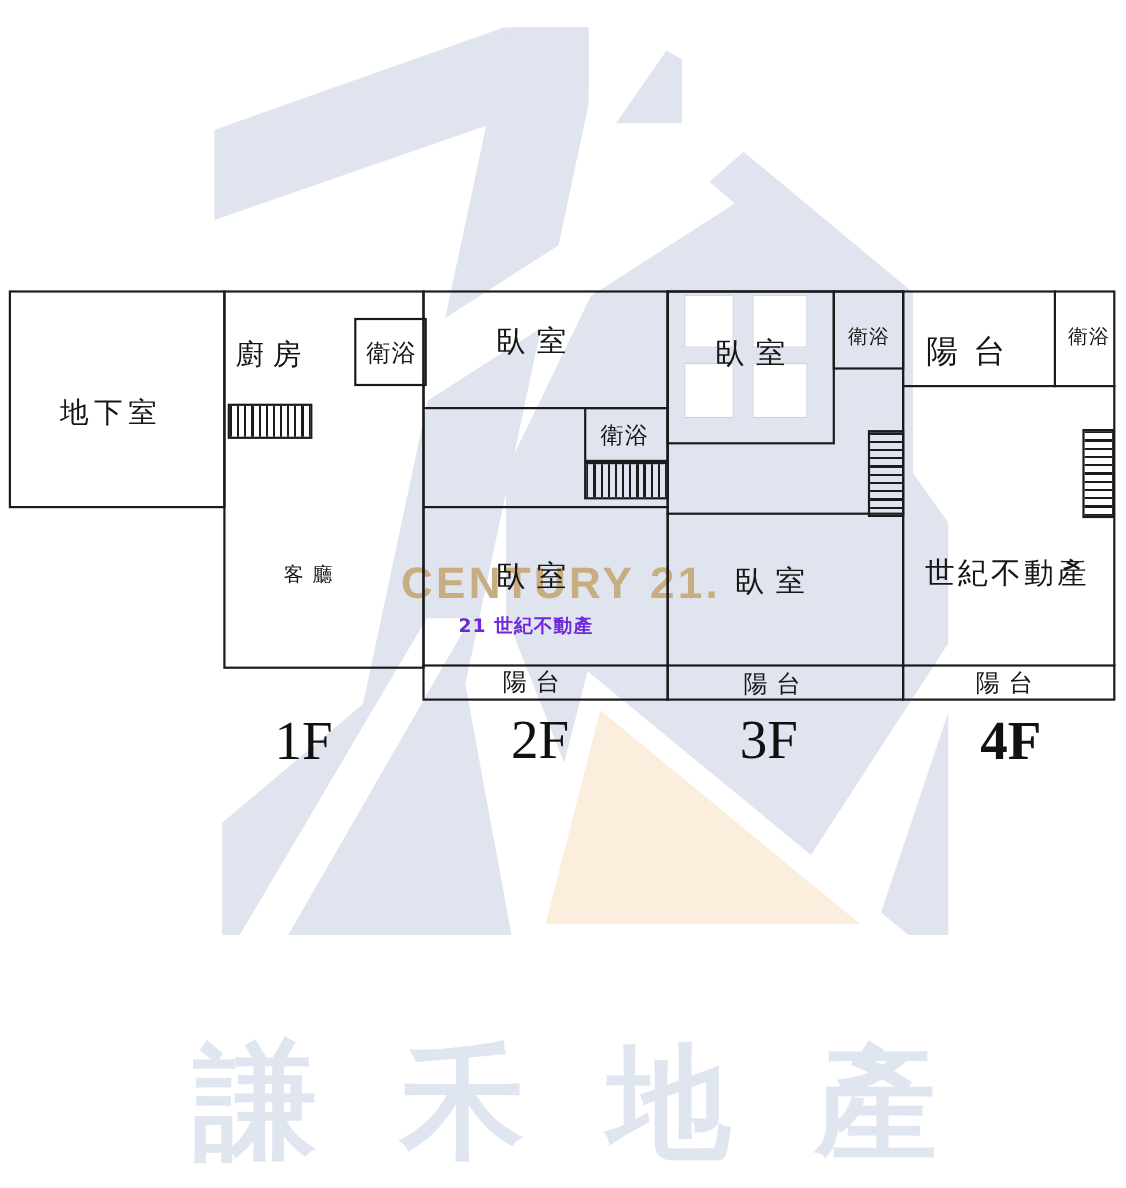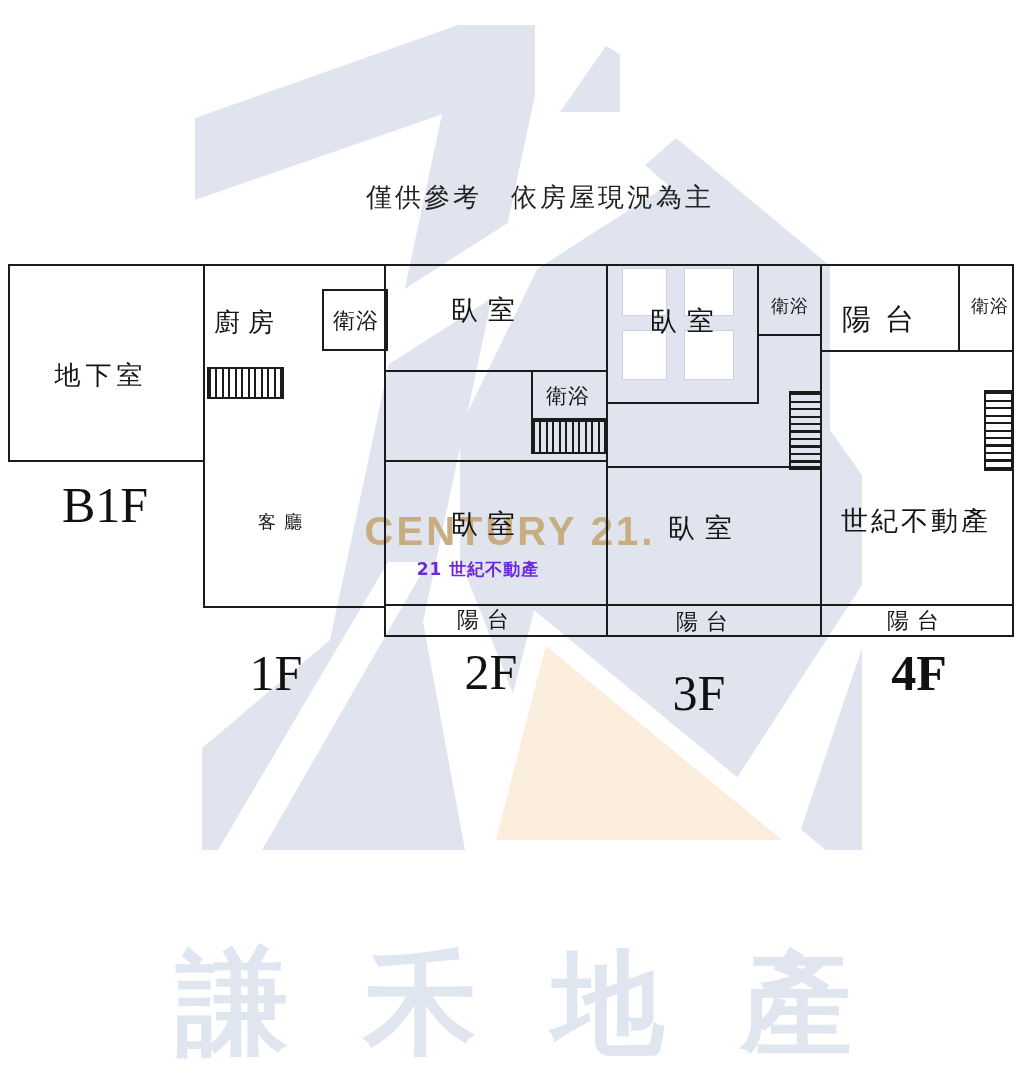--- a/index.html
+++ b/index.html
@@ -68,28 +68,26 @@
     <polygon points="195,118 458,25 535,25 535,82 195,200" fill="#dfe4ee"></polygon>
     <polygon points="461,25 535,25 535,95 423,622 465,850 202,850 202,748 330,640" fill="#dfe4ee"></polygon>
     <polygon points="560,112 606,46 620,54 620,112" fill="#dfe4ee"></polygon>
     <polygon points="676,138 830,266 830,430 862,475 862,585 690,850 575,850 460,560 460,428 545,253" fill="#dfe4ee"></polygon>
     <polygon points="862,648 862,850 794,850" fill="#dfe4ee"></polygon>
     <polygon points="150,452 625,148 668,185 193,490" fill="#ffffff"></polygon>
     <polygon points="218,850 388,562 428,562 262,850" fill="#ffffff"></polygon>
     <polygon points="540,628 483,850 810,850" fill="#fceedd" stroke="#ffffff" stroke-width="20"></polygon>
   </svg>
 
-  <div class="disclaimer">僅供參考　依房屋現況為主</div>
 
   <div class="brand-main">CENTURY 21.</div>
   <div class="brand-sub">21 世紀不動產</div>
 
   <div class="box" style="left:8px;top:264px;width:197px;height:198px;"></div>
   <div class="rl" style="left:101px;top:375px;font-size:26px;letter-spacing:5px;">地下室</div>
-  <div class="fl" style="left:105px;top:505px;">B1F</div>
 
   <div class="box" style="left:203px;top:264px;width:183px;height:344px;"></div>
   <div class="box" style="left:322px;top:289px;width:66px;height:62px;"></div>
   <div class="stairs-v" style="left:207px;top:367px;width:77px;height:32px;"></div>
   <div class="rl" style="left:248px;top:322px;font-size:26px;letter-spacing:8px;">廚房</div>
   <div class="rl" style="left:356px;top:321px;font-size:22px;letter-spacing:1px;">衛浴</div>
   <div class="rl" style="left:284px;top:522px;font-size:18px;letter-spacing:8px;">客廳</div>
   <div class="fl" style="left:276px;top:673px;">1F</div>
 
   <div class="box" style="left:384px;top:264px;width:224px;height:373px;"></div>
@@ -111,21 +109,21 @@
   <div class="pane" style="left:684px;top:268px;width:50px;height:48px;"></div>
   <div class="pane" style="left:622px;top:330px;width:45px;height:50px;"></div>
   <div class="pane" style="left:684px;top:330px;width:50px;height:50px;"></div>
   <div class="stairs-h" style="left:789px;top:391px;width:33px;height:79px;"></div>
   <div class="hline" style="left:606px;top:466px;width:216px;"></div>
   <div class="hline" style="left:606px;top:604px;width:216px;"></div>
   <div class="rl" style="left:687px;top:321px;font-size:27px;letter-spacing:10px;">臥室</div>
   <div class="rl" style="left:790px;top:306px;font-size:18px;letter-spacing:1px;">衛浴</div>
   <div class="rl" style="left:705px;top:528px;font-size:27px;letter-spacing:10px;">臥室</div>
   <div class="rl" style="left:706px;top:622px;font-size:22px;letter-spacing:8px;">陽台</div>
-  <div class="fl" style="left:699px;top:672px;margin-top:21px;">3F</div>
+  <div class="fl" style="left:699px;top:672px;">3F</div>
 
   <div class="box" style="left:820px;top:264px;width:194px;height:373px;"></div>
   <div class="vline" style="left:958px;top:264px;height:88px;"></div>
   <div class="hline" style="left:820px;top:350px;width:194px;"></div>
   <div class="stairs-h" style="left:984px;top:390px;width:29px;height:81px;"></div>
   <div class="hline" style="left:820px;top:604px;width:194px;"></div>
   <div class="rl" style="left:885px;top:320px;font-size:29px;letter-spacing:14px;">陽台</div>
   <div class="rl" style="left:990px;top:306px;font-size:18px;letter-spacing:1px;">衛浴</div>
   <div class="rl" style="left:916px;top:521px;font-size:27px;letter-spacing:3px;">世紀不動產</div>
   <div class="rl" style="left:917px;top:621px;font-size:22px;letter-spacing:8px;">陽台</div>

